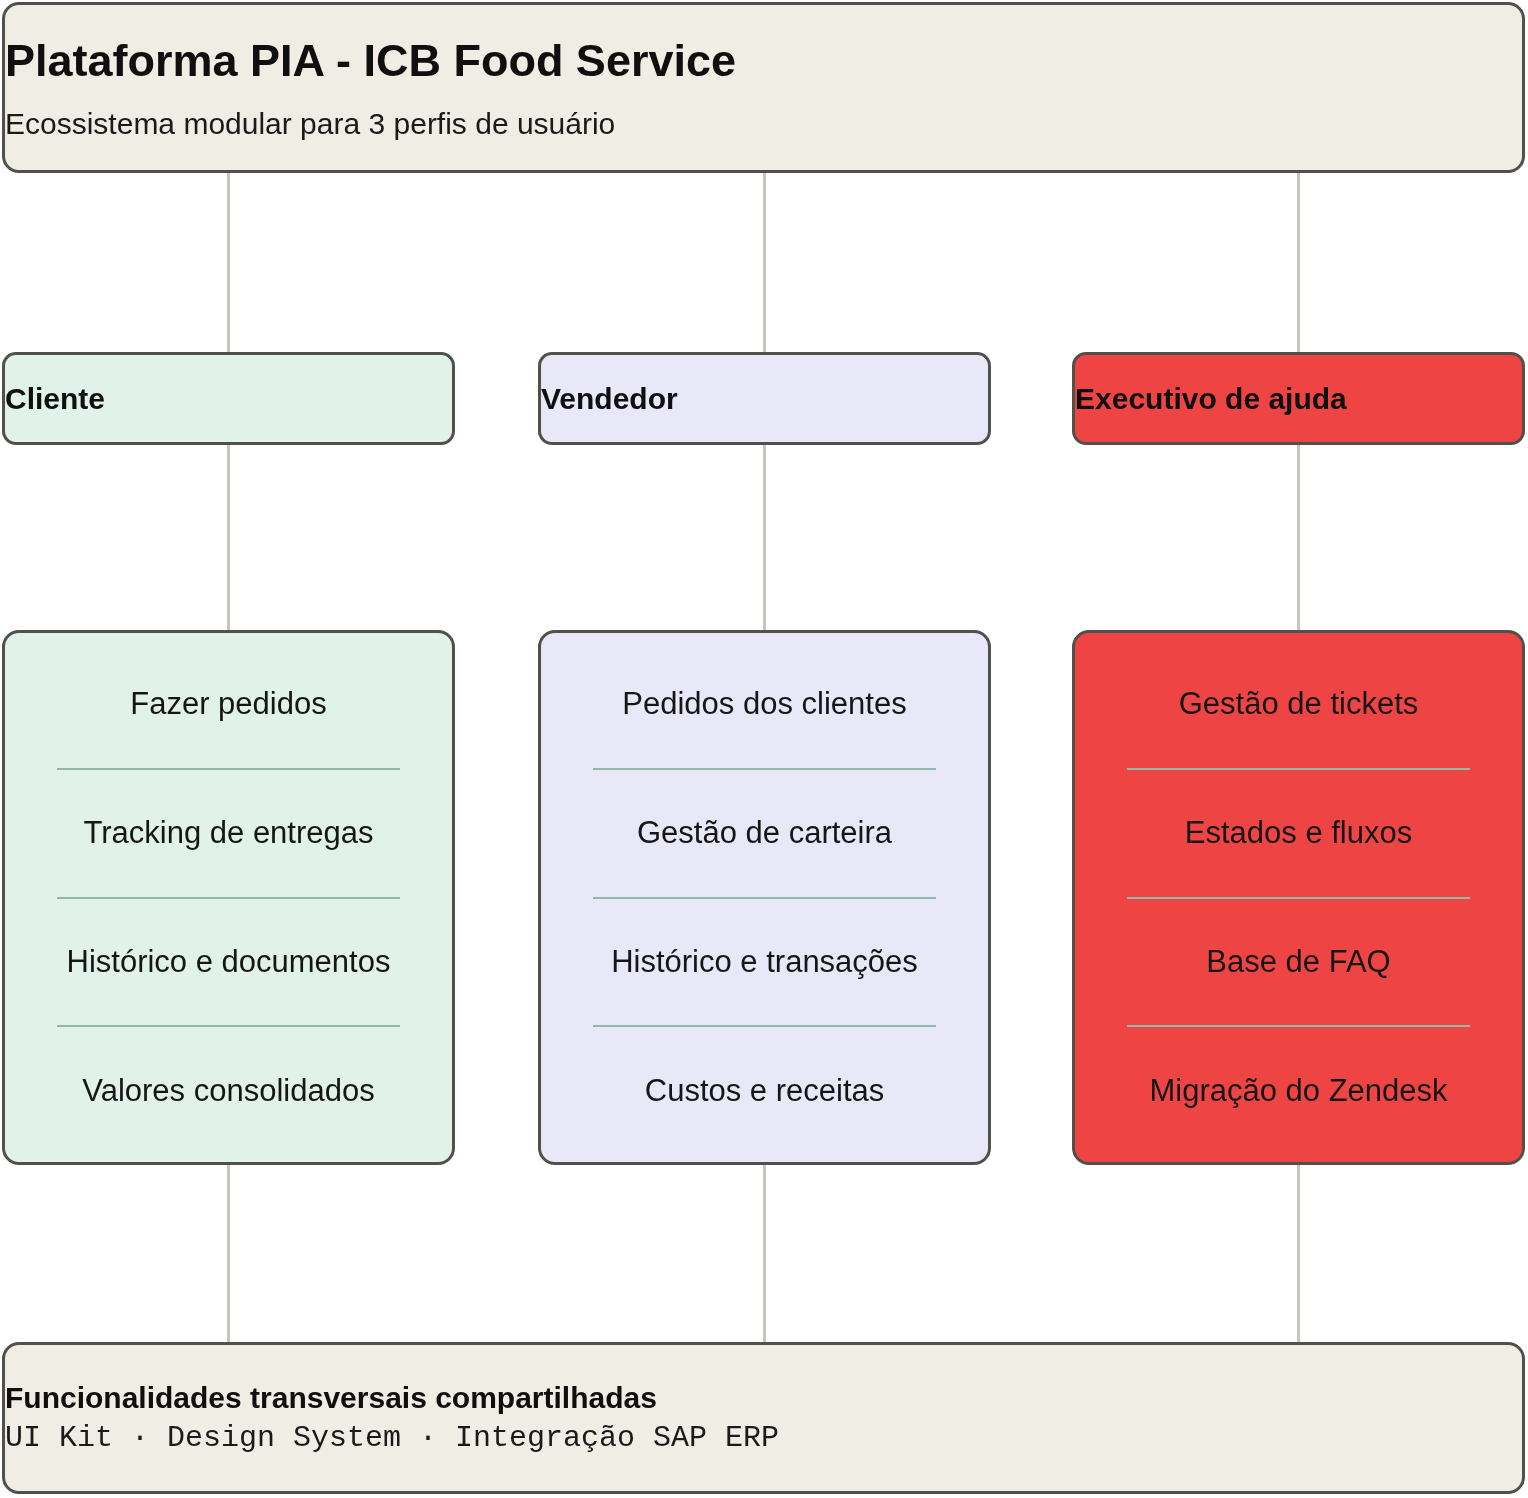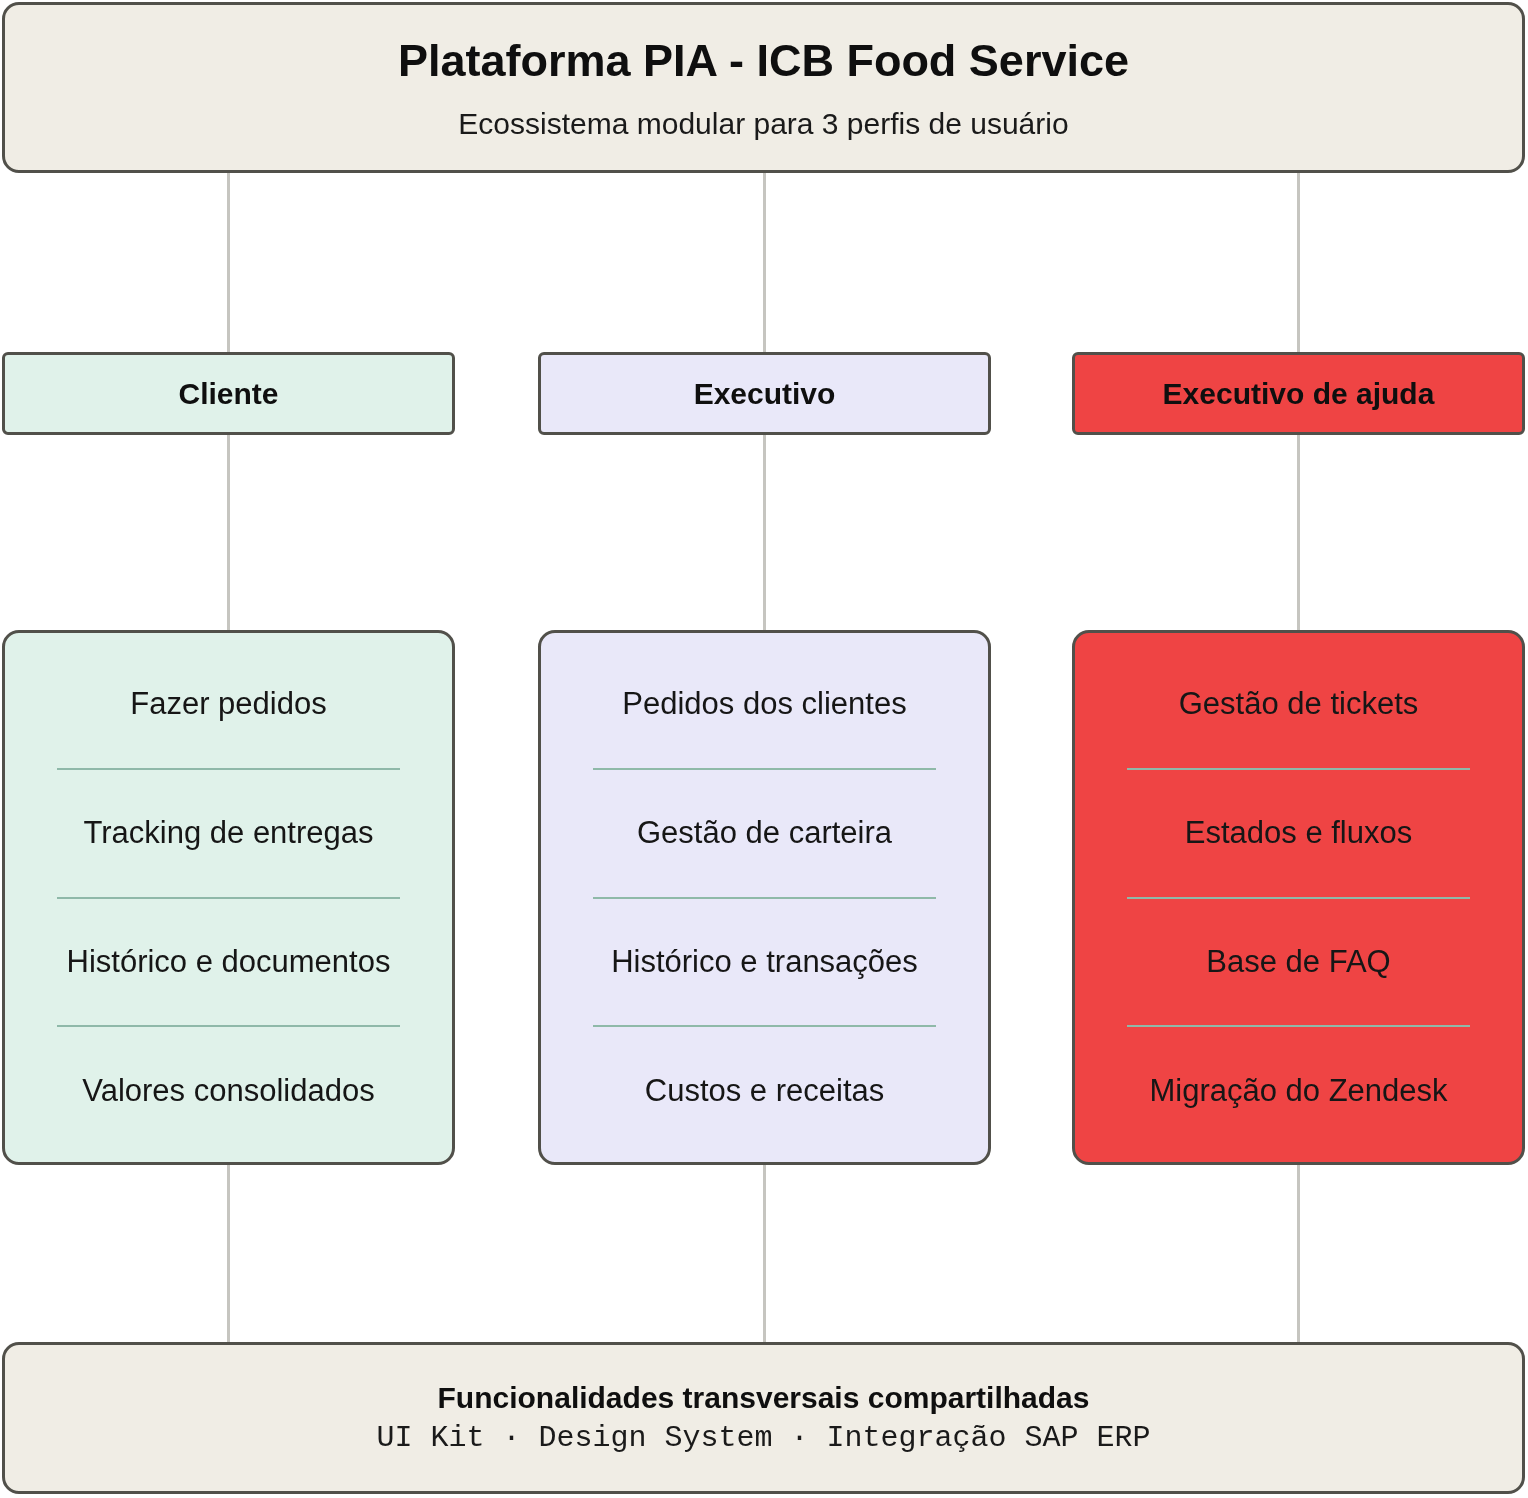--- a/index.html
+++ b/index.html
@@ -30,21 +30,20 @@
   .connector.c-right  { left: 1297px; }
 
   .node {
     position: absolute;
     box-sizing: border-box;
     border: 3px solid #51504a;
     border-radius: 17px;
     z-index: 1;
     display: flex;
     flex-direction: column;
-    align-items: center;
     justify-content: center;
   }
 
   
   .banner { left: 2px; width: 1523px; background: #f0ede5; }
   .banner.header { top: 2px; height: 171px; gap: 20px; }
   .banner.footer { top: 1342px; height: 152px; gap: 6px; }
 
   .title-main {
     font-size: 45px;
@@ -63,22 +62,22 @@
   }
   .footer-sub {
     font-size: 30px;
     color: #1a1a1a;
     font-family: Liberation Mono, monospace;
   }
 
   
   .profile-box {
     top: 352px;
-    height: 83px;
-    border-radius: 6px;
+    height: 93px;
+    border-radius: 14px;
   }
   .profile-box .label {
     font-size: 30px;
     font-weight: bold;
     color: #0f0f0f;
   }
 
   
   .panel {
     top: 630px;
@@ -122,21 +121,21 @@
 
   <div class="node banner header">
     <div class="title-main">Plataforma PIA - ICB Food Service</div>
     <div class="subtitle">Ecossistema modular para 3 perfis de usuário</div>
   </div>
 
   <div class="node profile-box col-0 bg-client">
     <div class="label">Cliente</div>
   </div>
   <div class="node profile-box col-1 bg-vendor">
-    <div class="label">Executivo</div>
+    <div class="label">Vendedor</div>
   </div>
   <div class="node profile-box col-2 bg-help">
     <div class="label">Executivo de ajuda</div>
   </div>
 
   <div class="node panel col-0 bg-client">
     <div class="feature">Fazer pedidos</div>
     <div class="divider"></div>
     <div class="feature">Tracking de entregas</div>
     <div class="divider"></div>

